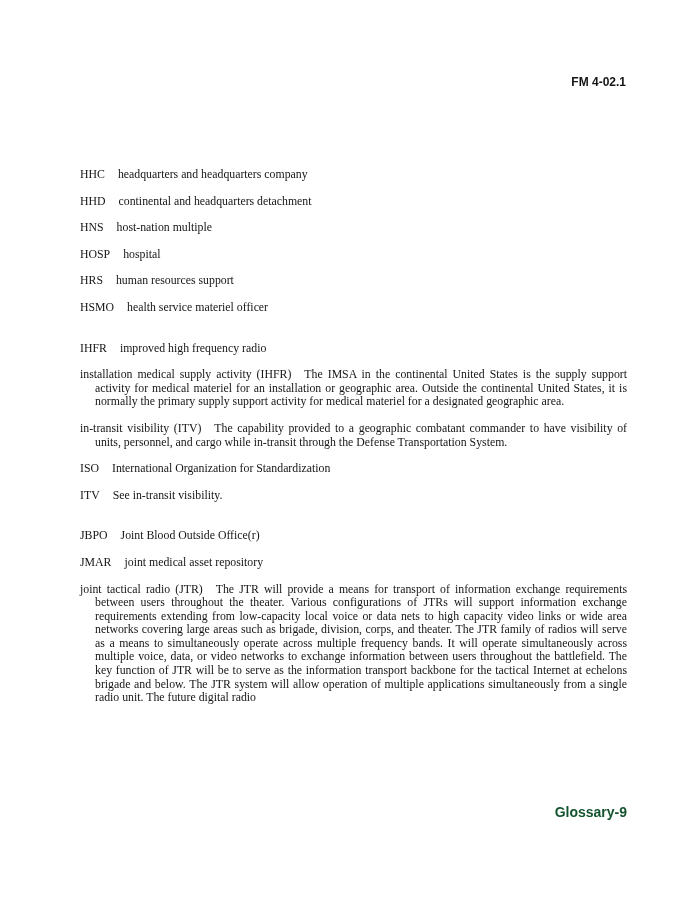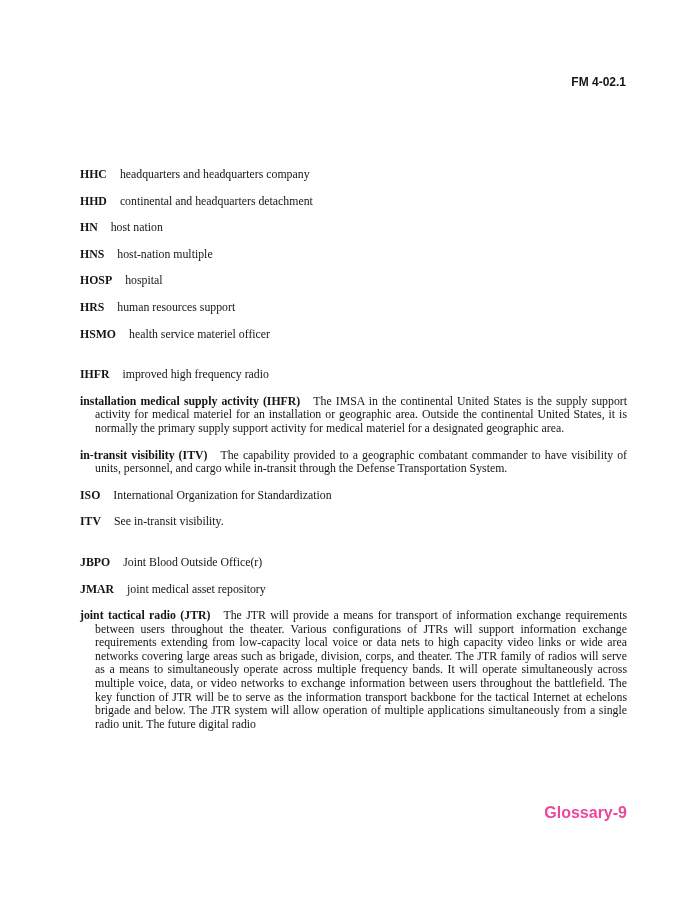--- a/index.html
+++ b/index.html
@@ -26,62 +26,61 @@
     font-weight: bold;
     font-size: 12px;
     color: #151515;
   }
   .doc-footer {
     position: absolute;
     top: 806px;
     right: 71px;
     font-family: "Liberation Sans", sans-serif;
     font-weight: bold;
-    font-size: 16px;
-    color: #ec4899;
+    font-size: 14px;
+    color: #14532d;
   }
   .content {
     position: absolute;
     top: 168px;
     left: 80px;
     width: 547px;
   }
   .entry {
     margin: 0 0 13px 0;
     padding-left: 15px;
     text-indent: -15px;
   }
   .entry.justify {
     text-align: justify;
   }
   .entry.gap-before {
     margin-top: 27px;
   }
   .term {
-    font-weight: bold;
+    font-weight: normal;
     margin-right: 13px;
     margin-top: 7px;
   }
   .see {
   }
 </style>
 </head>
 <body>
 
 <div class="page">
 
   <div class="doc-header">FM 4-02.1</div>
 
   <div class="content">
 
     <p class="entry"><span class="term">HHC</span><span>headquarters and headquarters company</span></p>
 
     <p class="entry"><span class="term">HHD</span><span>continental and headquarters detachment</span></p>
 
-    <p class="entry"><span class="term">HN</span><span>host nation</span></p>
 
     <p class="entry"><span class="term">HNS</span><span>host-nation multiple</span></p>
 
     <p class="entry"><span class="term">HOSP</span><span>hospital</span></p>
 
 
     <p class="entry"><span class="term">HRS</span><span>human resources support</span></p>
 
     <p class="entry"><span class="term">HSMO</span><span>health service materiel officer</span></p>
 

